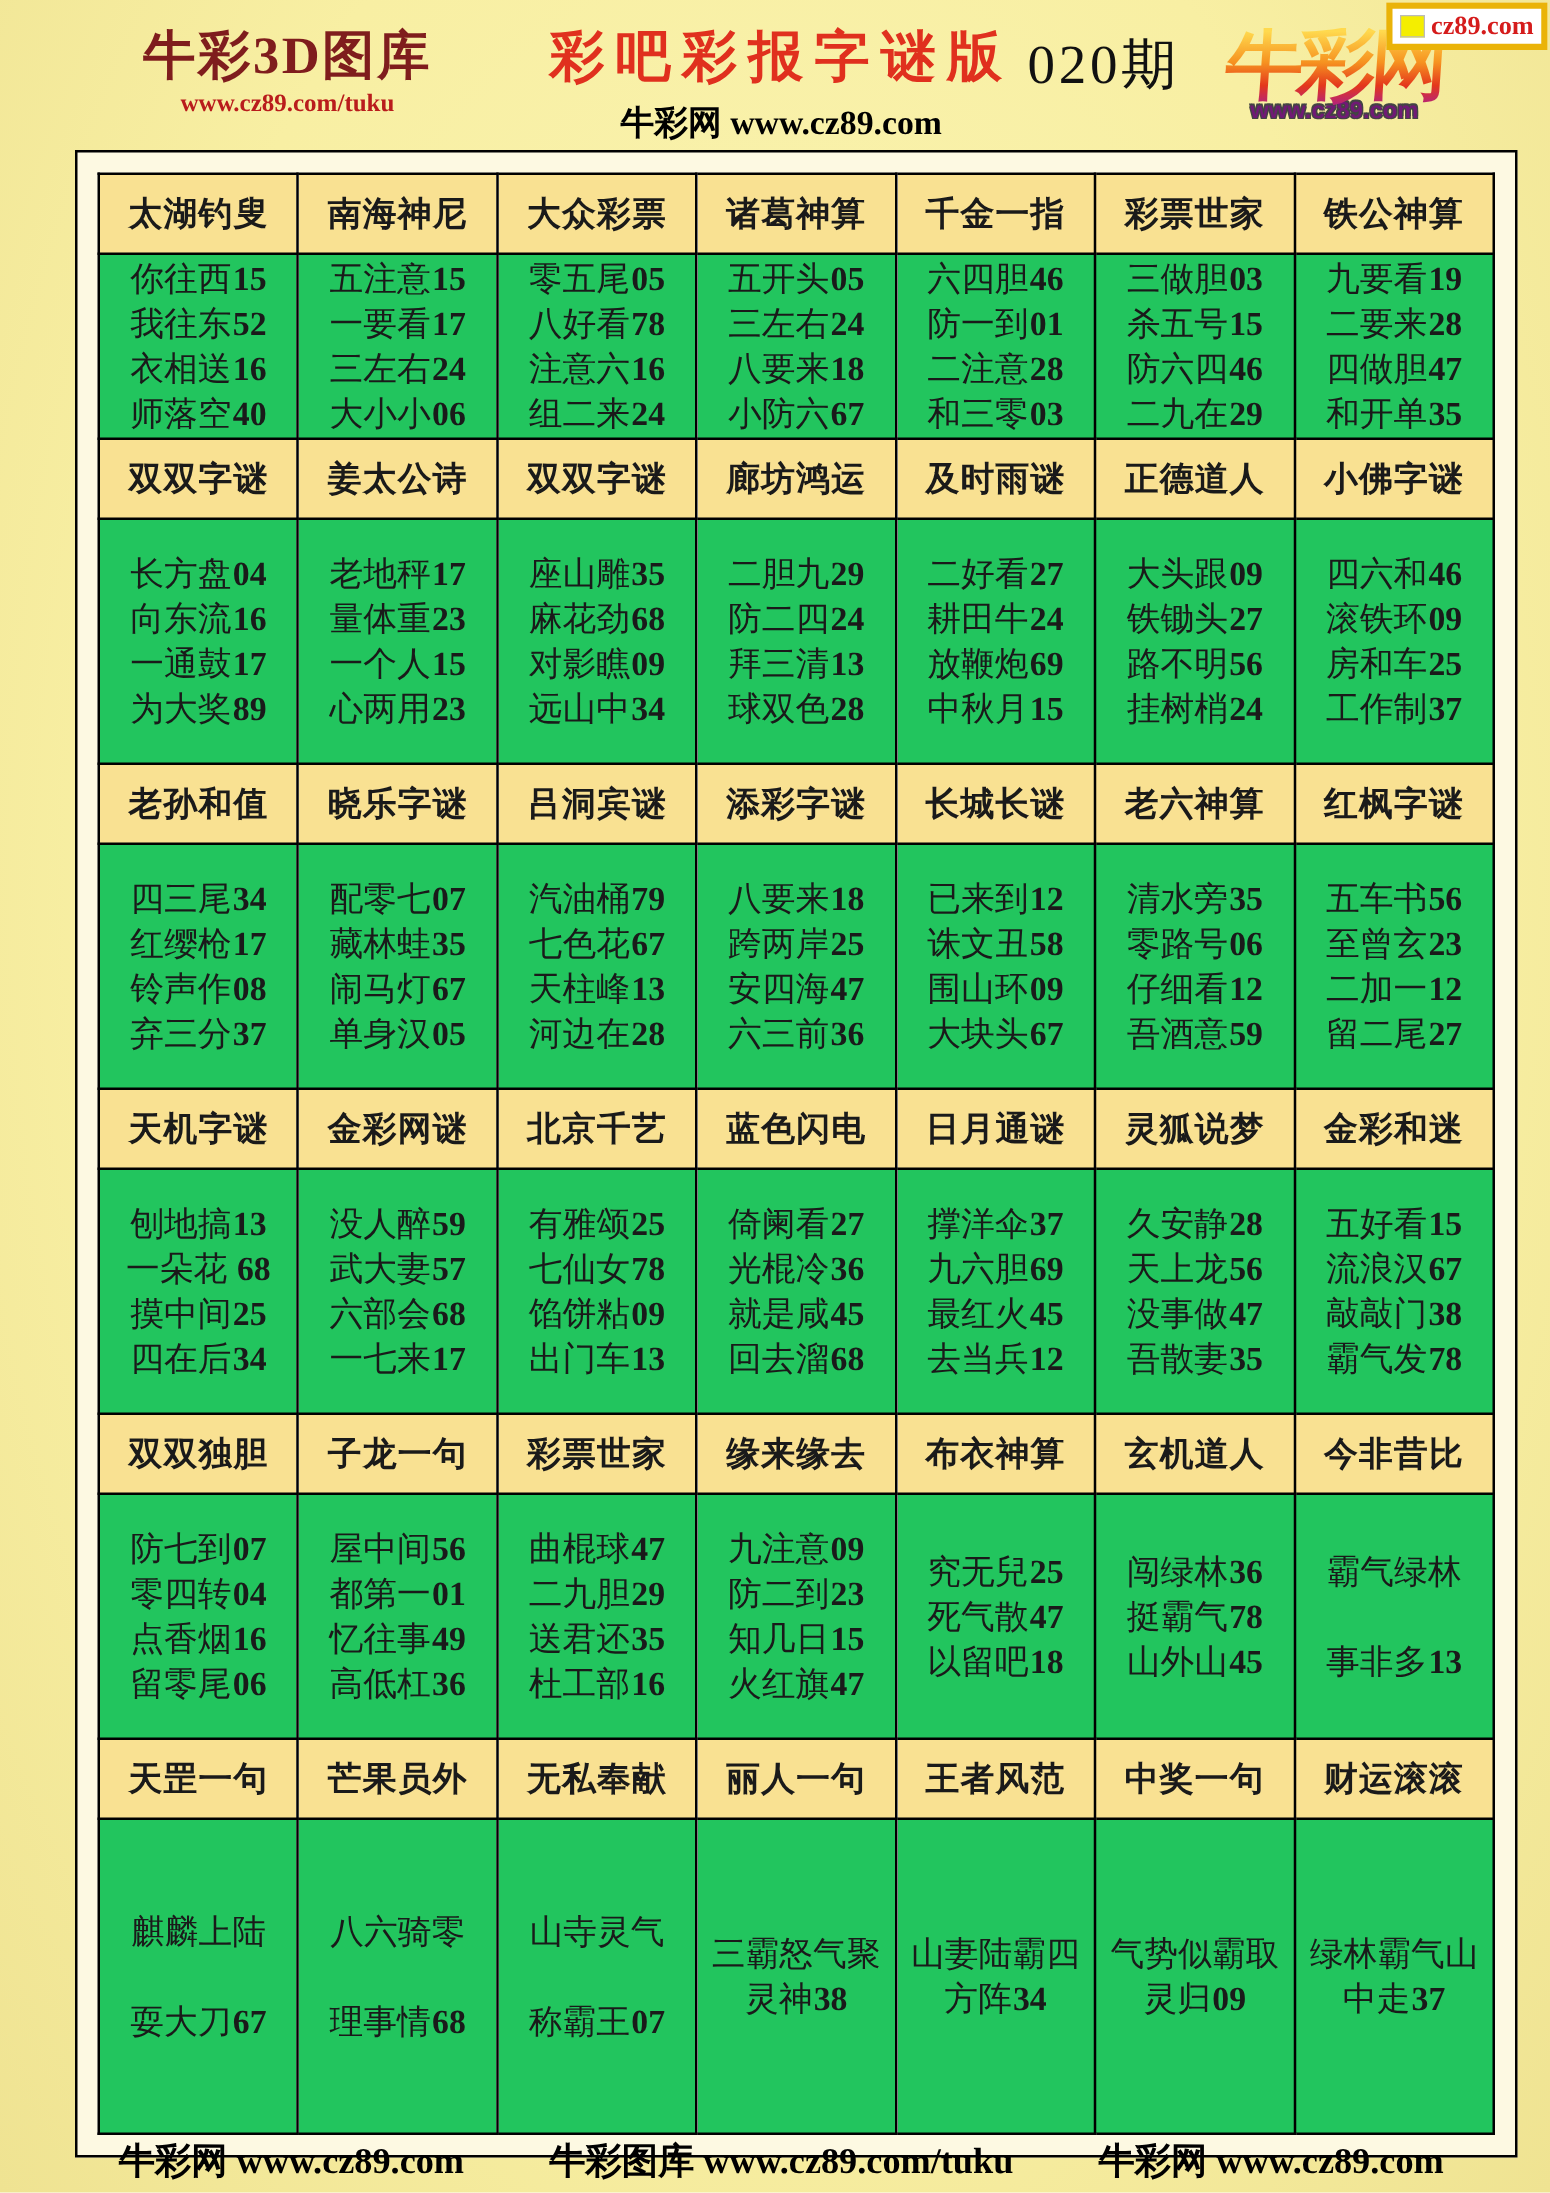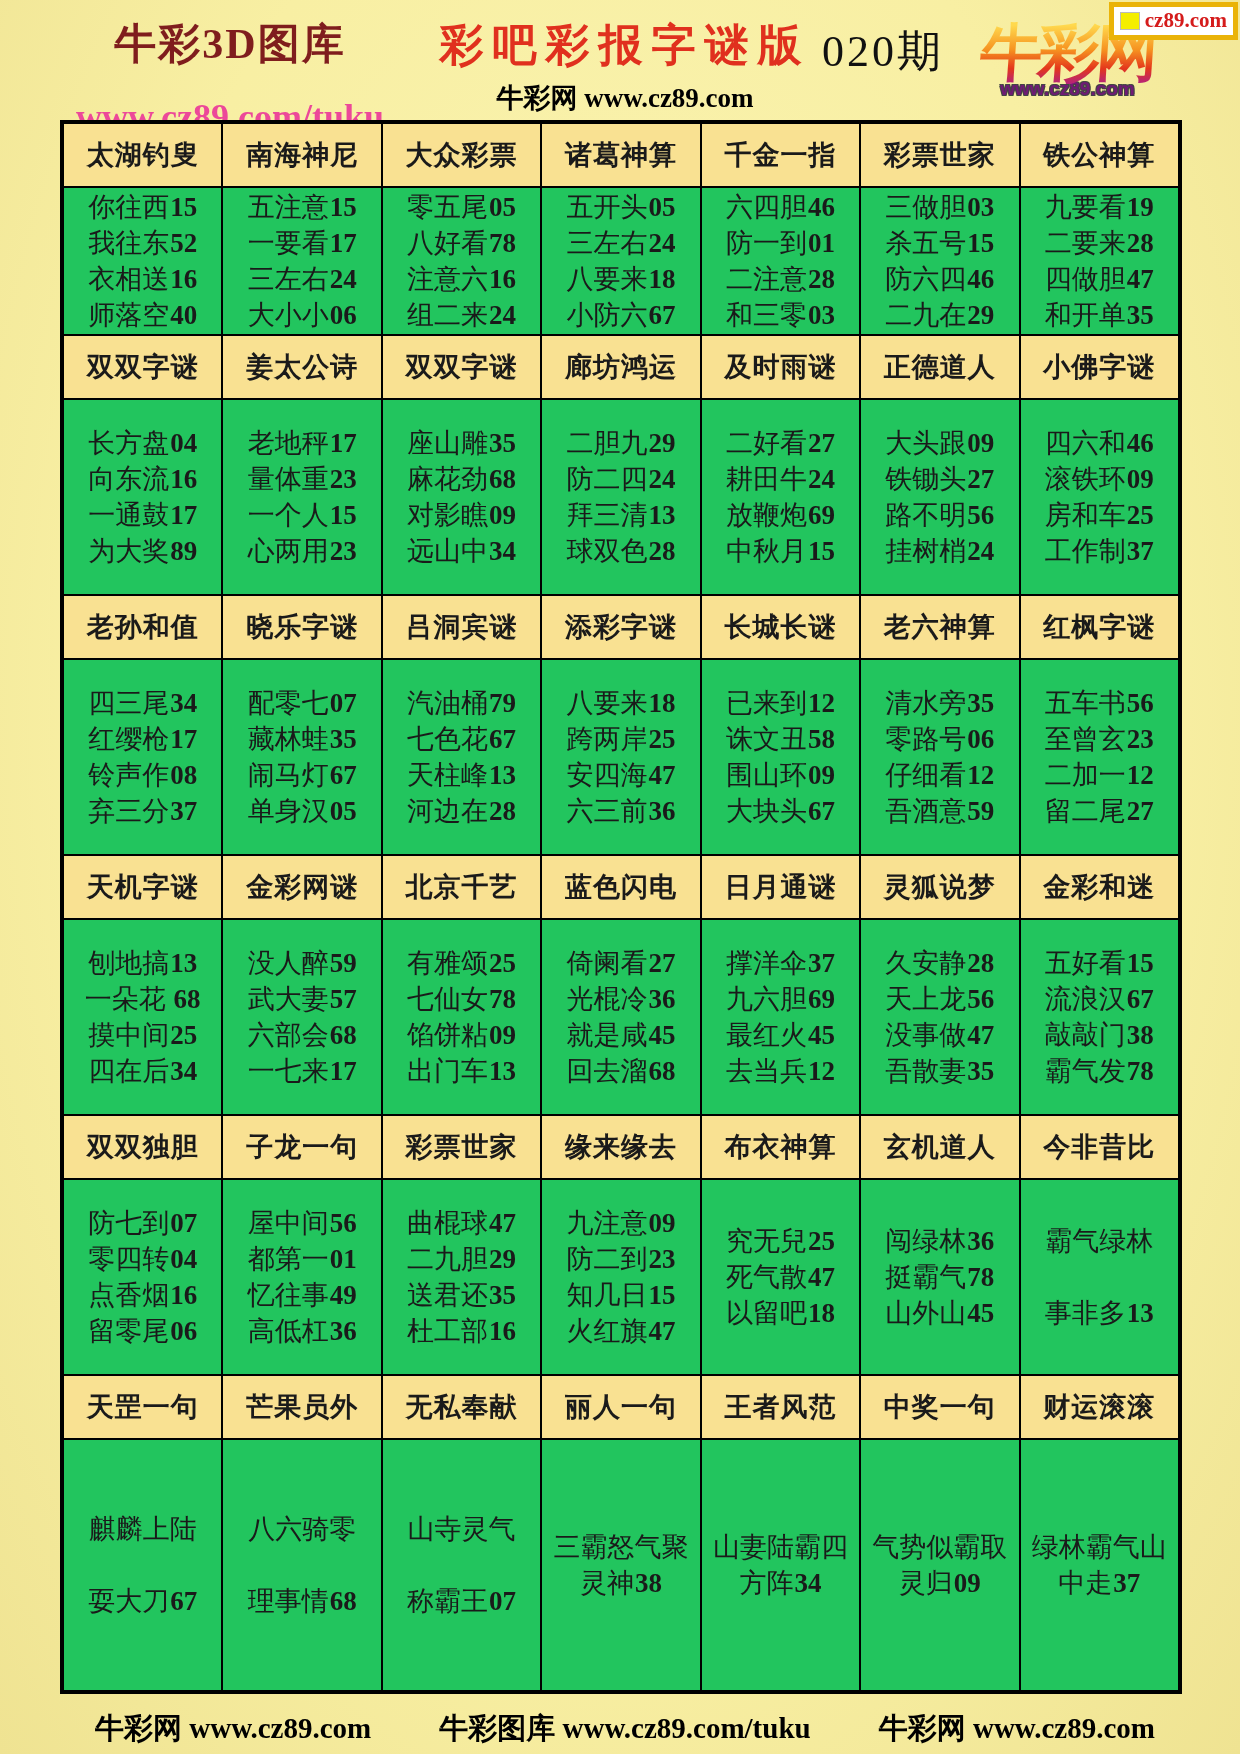--- a/index.html
+++ b/index.html
@@ -7,21 +7,21 @@
     width:1240px;height:1754px;
     background:#f8efa5;
     background:radial-gradient(ellipse at 50% 40%, #faf4b4 0%, #f8efa3 60%, #efe392 100%);
     font-family:"Liberation Serif","DejaVu Serif",serif;
     position:relative;
     overflow:hidden;
   }
   
   .site-block{position:absolute;left:55px;top:16px;width:350px;text-align:center;}
   .site-title{font-size:42px;font-weight:bold;color:#7f1d1d;letter-spacing:2px;}
-  .site-url{font-size:36px;font-weight:bold;color:#ec4899;margin-top:24px;}
+  .site-url{font-size:20px;font-weight:bold;color:#b91c1c;margin-top:0;}
   .main-title{position:absolute;left:425px;top:16px;width:400px;text-align:center;
     color:#e0301e;font-size:44px;font-weight:bold;letter-spacing:9px;white-space:nowrap;}
   .issue-number{position:absolute;left:822px;top:22px;font-size:44px;color:#111;
     letter-spacing:3px;white-space:nowrap;}
   .sub-title{position:absolute;left:435px;top:80px;width:380px;text-align:center;
     font-size:27px;font-weight:bold;color:#000;white-space:nowrap;}
   .logo{position:absolute;left:960px;top:22px;width:215px;text-align:center;}
   .logo-text{font-size:62px;font-weight:bold;font-family:"Liberation Sans",sans-serif;
     background:linear-gradient(180deg,#ffd94e 5%,#f69220 45%,#e4371c 75%,#b3237c 100%);
     -webkit-background-clip:text;background-clip:text;color:transparent;
@@ -31,21 +31,21 @@
     color:#701a75;margin-top:-6px;
     text-shadow:1px 1px 0 #444,-1px 1px 0 #444,1px -1px 0 #444,-1px -1px 0 #444;}
   .corner-badge{position:absolute;right:2px;top:2px;background:#fff;border:5px solid #eab308;
     padding:1px 6px 2px 6px;font-size:21px;font-weight:bold;color:#d51c1c;
     display:flex;align-items:center;gap:5px;}
   .corner-badge .sq{display:inline-block;width:18px;height:16px;background:#f4ee00;
     border:1px solid #bbb;}
   
   .table-frame{
     position:absolute;left:60px;top:120px;width:1118px;
-    border:2px solid #000;background:#fdf9e2;padding:0;
+    border:2px solid #000;background:#fdf9e2;padding:16px;
     box-shadow:0 0 0 1px #fdf9e2 inset;
   }
   table.puzzle{border-collapse:collapse;width:100%;table-layout:fixed;background:#fff;}
   table.puzzle td{border:2px solid #000;text-align:center;vertical-align:middle;
     padding:0 4px;overflow:hidden;}
   tr.hdr td{background:#f9e192;height:62px;font-size:27px;font-weight:bold;color:#1a1a1a;
     letter-spacing:1px;}
   tr.body td{background:#22c55e;font-size:27px;color:#1a1a1a;}
   tr.body .line{line-height:36px;min-height:36px;white-space:normal;}
   tr.body .num{font-weight:bold;padding-left:1px;}

